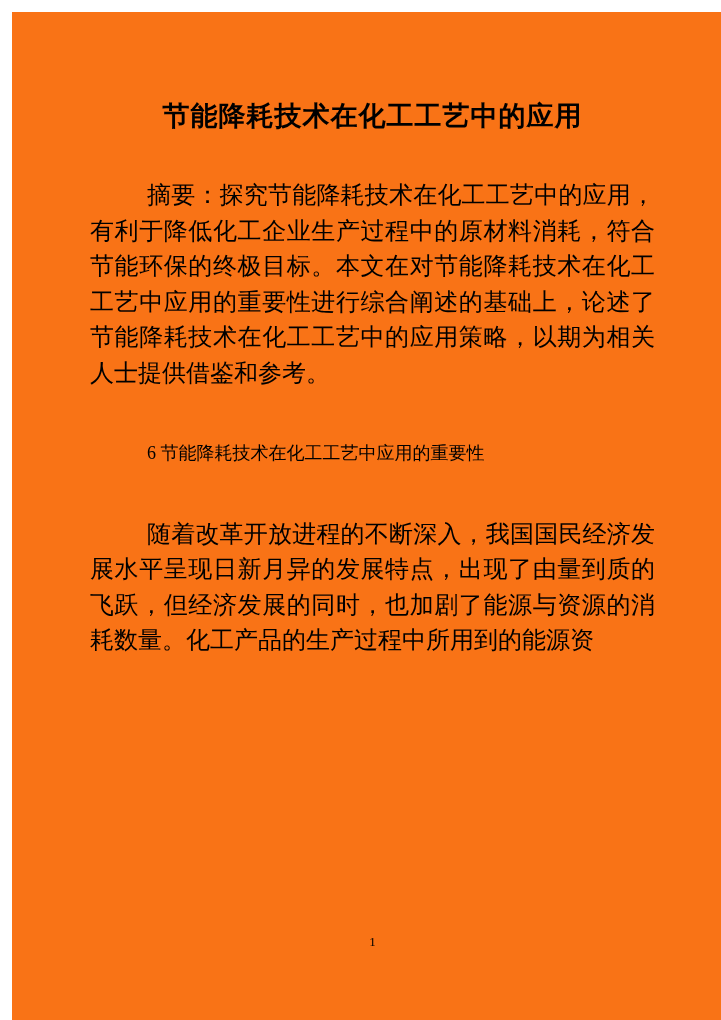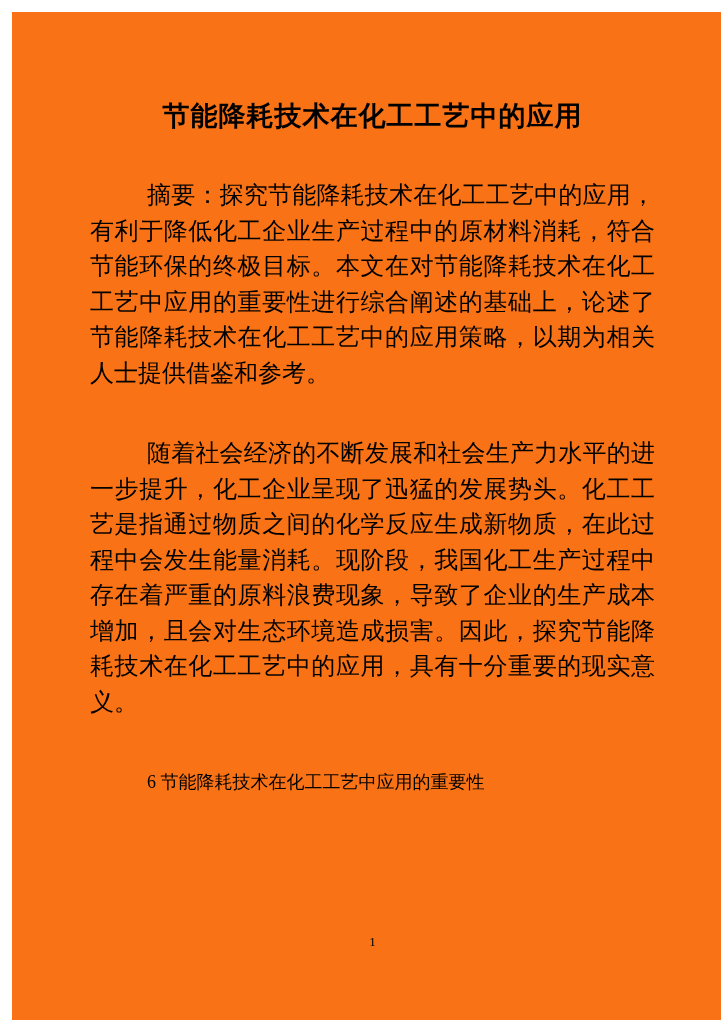--- a/index.html
+++ b/index.html
@@ -56,20 +56,20 @@
 </head>
 <body>
 
 <div class="page">
 
   <h1 class="doc-title">节能降耗技术在化工工艺中的应用</h1>
 
   <p class="para">摘要：探究节能降耗技术在化工工艺中的应用，有利于降低化工企业生产过程中的原材料消耗，符合节能环保的终极目标。本文在对节能降耗技术在化工工艺中应用的重要性进行综合阐述的基础上，论述了节能降耗技术在化工工艺中的应用策略，以期为相关人士提供借鉴和参考。</p>
 
 
-  <p class="para">随着社会经济的不断发展和社会生产力水平的进一步提升，化工企业呈现了迅猛的发展势头。化工工艺是指通过物质之间的化学反应生成新物质，在此过程中会发生能量消耗。现阶段，我国化工生产过程中存在着严重的原料浪费现象，导致了企业的生产成本增加，且会对生态环境造成损害。因此，探究节能降耗技术在化工工艺中的应用，具有十分重要的现实意义。</p>
 
   <h2 class="section-heading">6 节能降耗技术在化工工艺中应用的重要性</h2>
 
+  <p class="para">随着改革开放进程的不断深入，我国国民经济发展水平呈现日新月异的发展特点，出现了由量到质的飞跃，但经济发展的同时，也加剧了能源与资源的消耗数量。化工产品的生产过程中所用到的能源资</p>
 
   <div class="page-number">1</div>
 
 </div>
 
 </body></html>

